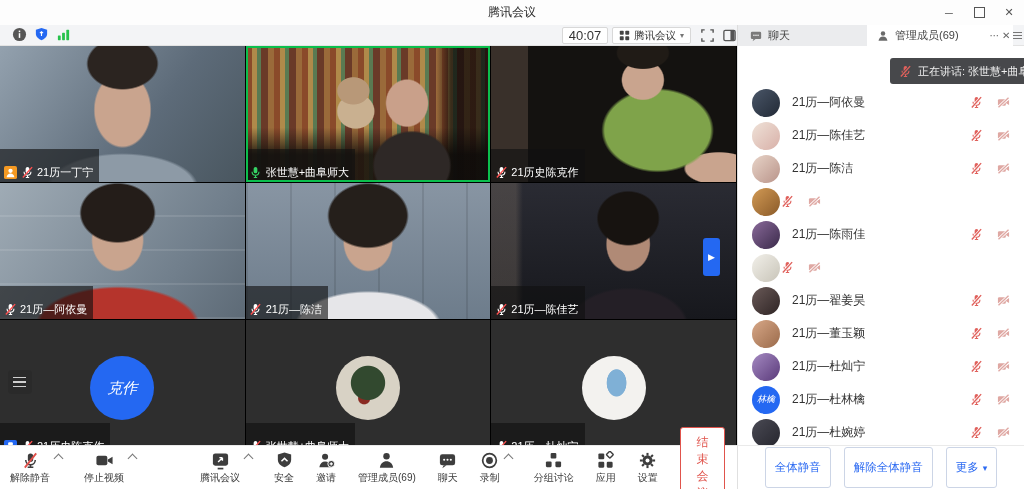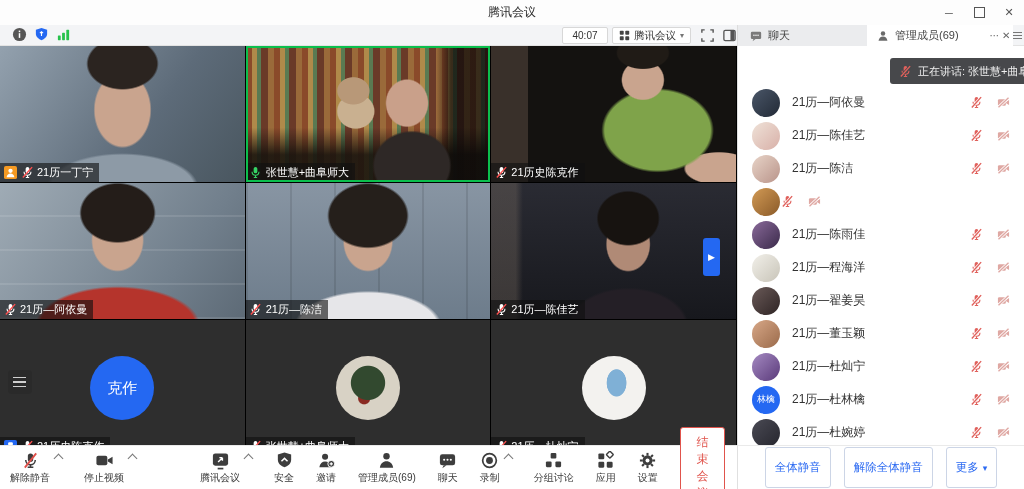--- a/index.html
+++ b/index.html
@@ -12,38 +12,38 @@
   .title{position:absolute;left:0;right:0;top:0;line-height:25px;text-align:center;font-size:12px;color:#2b2b2b;}
   .win-controls{position:absolute;right:0;top:0;height:25px;display:flex;}
   .win-btn{width:30px;height:25px;display:flex;align-items:center;justify-content:center;color:#555;font-size:11px;}
   .maxbox{width:9px;height:9px;border:1px solid #555;}
 
   
   .topbar{position:absolute;top:25px;left:0;width:1024px;height:21px;background:#f3f4f6;border-bottom:1px solid #e3e3e3;box-sizing:border-box;}
   .status-icons{position:absolute;left:12px;top:2px;display:flex;gap:7px;align-items:center;}
   .status-icons svg{width:15px;height:15px;}
   .timer{position:absolute;left:562px;top:2px;width:44px;height:15px;background:#fff;border:1px solid #d8d8d8;border-radius:2px;
-         font-size:10px;color:#333;display:flex;align-items:center;justify-content:center;}
+         font-size:13px;color:#333;display:flex;align-items:center;justify-content:center;}
   .view-select{position:absolute;left:612px;top:2px;height:15px;background:#fff;border:1px solid #d8d8d8;border-radius:2px;
          display:flex;align-items:center;gap:4px;padding:0 6px;font-size:10.5px;color:#333;}
   .dd-caret{font-size:8px;color:#777;}
   .iconbtn{position:absolute;top:3px;width:15px;height:15px;}
   .tab{position:absolute;top:0;height:21px;display:flex;align-items:center;gap:6px;box-sizing:border-box;font-size:11px;color:#444;}
   .tab-chat{left:737px;width:130px;background:#ebecee;border-left:1px solid #ddd;padding-left:12px;}
   .tab-members{left:867px;width:120px;background:#fff;padding-left:10px;}
   .tab-actions{position:absolute;left:987px;top:0;width:26px;height:21px;background:#fff;display:flex;align-items:center;justify-content:space-evenly;color:#666;font-size:10px;}
   .ham{position:absolute;left:1013px;top:0;width:11px;height:21px;display:flex;flex-direction:column;justify-content:center;gap:2px;}
   .ham i{display:block;width:9px;height:1.3px;background:#777;}
 
   
   .video-area{position:absolute;top:46px;left:0;width:737px;height:399px;background:#000;overflow:hidden;}
   .tile{position:absolute;width:33.3333%;height:137px;box-sizing:border-box;border-right:1px solid #000;border-bottom:1px solid #000;overflow:hidden;}
   .tile.speaking::after{content:"";position:absolute;inset:0;border:2px solid #0bbf4d;pointer-events:none;}
   .tile-label{position:absolute;left:0;bottom:0;display:flex;align-items:center;gap:3px;background:rgba(16,16,16,.62);
-              padding:2px 6px 2px 3px;font-size:11px;color:#fff;white-space:nowrap;max-width:96%;overflow:hidden;}
+              padding:16px 6px 2px 3px;font-size:11px;color:#fff;white-space:nowrap;max-width:96%;overflow:hidden;}
   .badge{width:14px;height:14px;flex:none;display:flex;align-items:center;justify-content:center;}
   .tile-avatar{position:absolute;left:50%;top:50%;transform:translate(-50%,-50%);width:64px;height:64px;border-radius:50%;
                display:flex;align-items:center;justify-content:center;font-size:15px;color:#fff;}
 
   .t1{background:
     radial-gradient(ellipse 55px 40px at 50% 13%, #2b2420 62%, transparent 66%),
     radial-gradient(ellipse 44px 58px at 50% 47%, #c9a48e 62%, transparent 66%),
     radial-gradient(ellipse 115px 52px at 50% 104%, #8d9aa6 62%, transparent 66%),
     linear-gradient(125deg,#93a1ae 0%,#5d6b79 60%,#49565f 100%);}
   .t2{background:
@@ -72,21 +72,21 @@
     radial-gradient(ellipse 112px 55px at 50% 106%, #e6e6e9 62%, transparent 66%),
     repeating-linear-gradient(90deg, rgba(0,0,0,.10) 0 2px, transparent 2px 44px),
     linear-gradient(180deg,#8895a3 0%,#6d7c8b 100%);}
   .t6{background:
     radial-gradient(ellipse 48px 42px at 56% 26%, #171310 62%, transparent 66%),
     radial-gradient(ellipse 34px 42px at 56% 45%, #b08a76 62%, transparent 66%),
     radial-gradient(ellipse 92px 60px at 56% 106%, #241f26 62%, transparent 66%),
     linear-gradient(90deg, rgba(140,125,110,.30) 0 10%, transparent 13%),
     linear-gradient(180deg,#2a2b33 0%,#17181d 100%);}
   .t7,.t8,.t9{background:#2e2e2e;}
-  .av7{background:#2468F2;}
+  .av7{background:#2468F2;font-style:italic;}
   .av8{background:
     radial-gradient(circle at 50% 42%, #32492f 0 34%, transparent 36%),
     radial-gradient(circle at 44% 66%, #8a2a22 0 10%, transparent 12%),
     #d8d2c5;}
   .av9{background:
     radial-gradient(ellipse 16px 22px at 54% 42%, #7fb0d6 0 60%, transparent 64%),
     #f3f2ef;}
 
   .floater-list{position:absolute;left:8px;top:324px;width:24px;height:24px;background:rgba(42,42,42,.88);border-radius:4px;
     display:flex;flex-direction:column;justify-content:center;gap:3px;padding-left:5px;box-sizing:border-box;}
@@ -494,21 +494,20 @@
               <rect x="1" y="3.5" width="8.5" height="7" rx="1.3" fill="#dfa8a3"></rect>
               <path d="M9.8 6.2L13 4.2v5.6L9.8 7.8z" fill="#dfa8a3"></path>
               <line x1="1.6" y1="12" x2="12.4" y2="2" stroke="#fff" stroke-width="3"></line>
               <line x1="1.6" y1="12" x2="12.4" y2="2" stroke="#dfa8a3" stroke-width="1.5"></line>
             </svg>
           </span>
     </span>
   </div>
       <div class="member-row">
     <span class="m-avatar" style="background: linear-gradient(135deg, rgb(242, 240, 234), rgb(200, 196, 184));"></span>
-    <span class="m-name">21历—程海洋</span>
     <span class="m-icons">
       <span class="badge m-mic">
             <svg viewBox="0 0 14 14" width="13" height="13">
               <rect x="5" y="1" width="4" height="6.8" rx="2" fill="#e0615c"></rect>
               <path d="M3.3 6.3a3.7 3.7 0 0 0 7.4 0" fill="none" stroke="#e0615c" stroke-width="1.2"></path>
               <path d="M7 10v2M5.2 12.4h3.6" stroke="#e0615c" stroke-width="1.2"></path>
               <line x1="2" y1="12.3" x2="12" y2="1.2" stroke="#fff" stroke-width="3"></line>
               <line x1="2" y1="12.3" x2="12" y2="1.2" stroke="#e0615c" stroke-width="1.5"></line>
             </svg>
           </span>
@@ -585,21 +584,21 @@
             <svg viewBox="0 0 14 14" width="13" height="13">
               <rect x="1" y="3.5" width="8.5" height="7" rx="1.3" fill="#dfa8a3"></rect>
               <path d="M9.8 6.2L13 4.2v5.6L9.8 7.8z" fill="#dfa8a3"></path>
               <line x1="1.6" y1="12" x2="12.4" y2="2" stroke="#fff" stroke-width="3"></line>
               <line x1="1.6" y1="12" x2="12.4" y2="2" stroke="#dfa8a3" stroke-width="1.5"></line>
             </svg>
           </span>
     </span>
   </div>
       <div class="member-row">
-    <span class="m-avatar" style="background: linear-gradient(135deg, rgb(36, 104, 242), rgb(36, 104, 242));">林檎</span>
+    <span class="m-avatar" style="background: linear-gradient(135deg, rgb(36, 104, 242), rgb(36, 104, 242)); font-style: italic;">林檎</span>
     <span class="m-name">21历—杜林檎</span>
     <span class="m-icons">
       <span class="badge m-mic">
             <svg viewBox="0 0 14 14" width="13" height="13">
               <rect x="5" y="1" width="4" height="6.8" rx="2" fill="#e0615c"></rect>
               <path d="M3.3 6.3a3.7 3.7 0 0 0 7.4 0" fill="none" stroke="#e0615c" stroke-width="1.2"></path>
               <path d="M7 10v2M5.2 12.4h3.6" stroke="#e0615c" stroke-width="1.2"></path>
               <line x1="2" y1="12.3" x2="12" y2="1.2" stroke="#fff" stroke-width="3"></line>
               <line x1="2" y1="12.3" x2="12" y2="1.2" stroke="#e0615c" stroke-width="1.5"></line>
             </svg>

